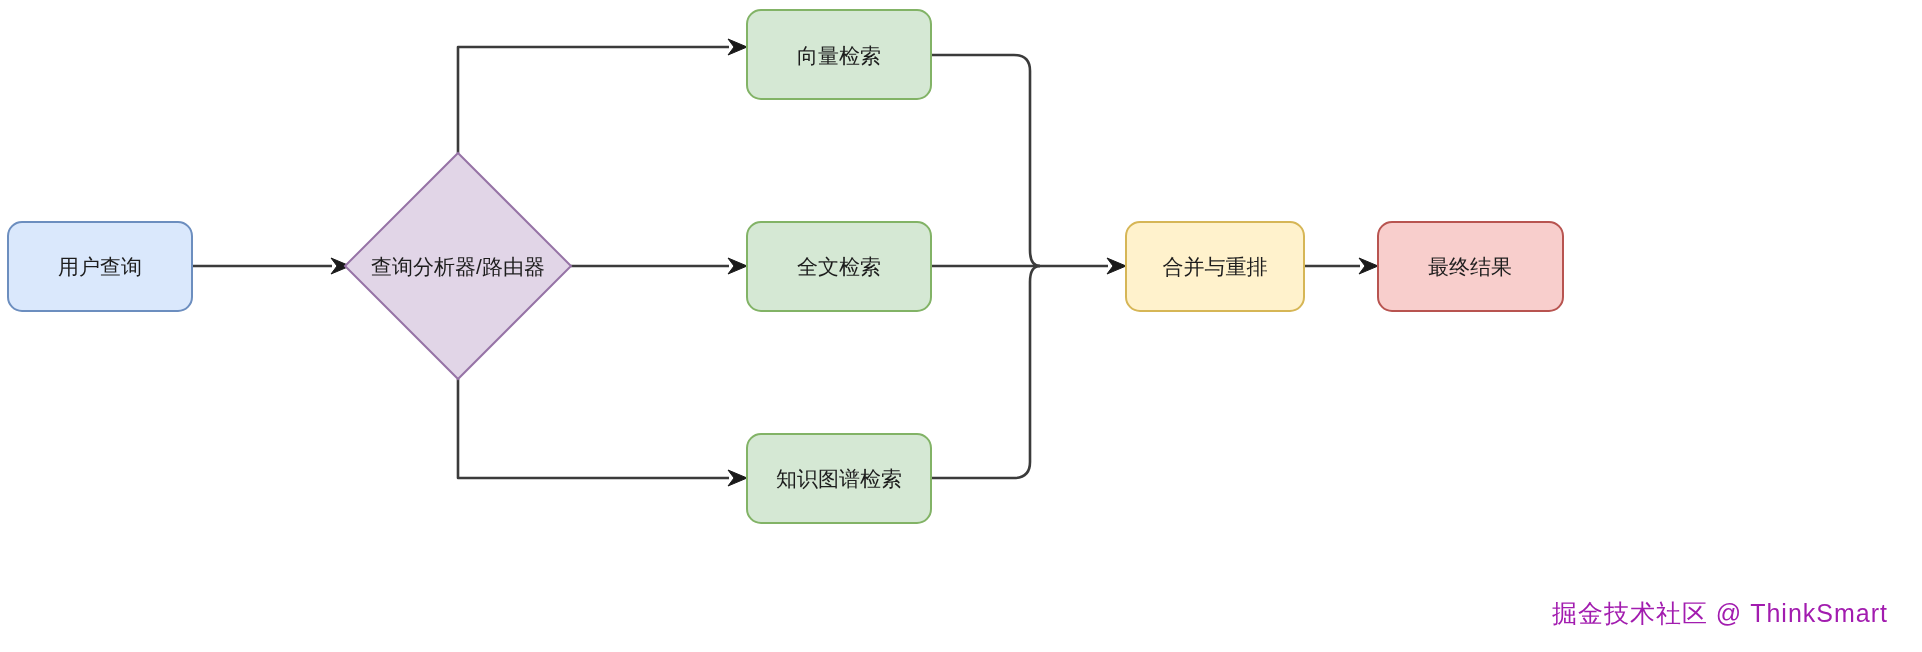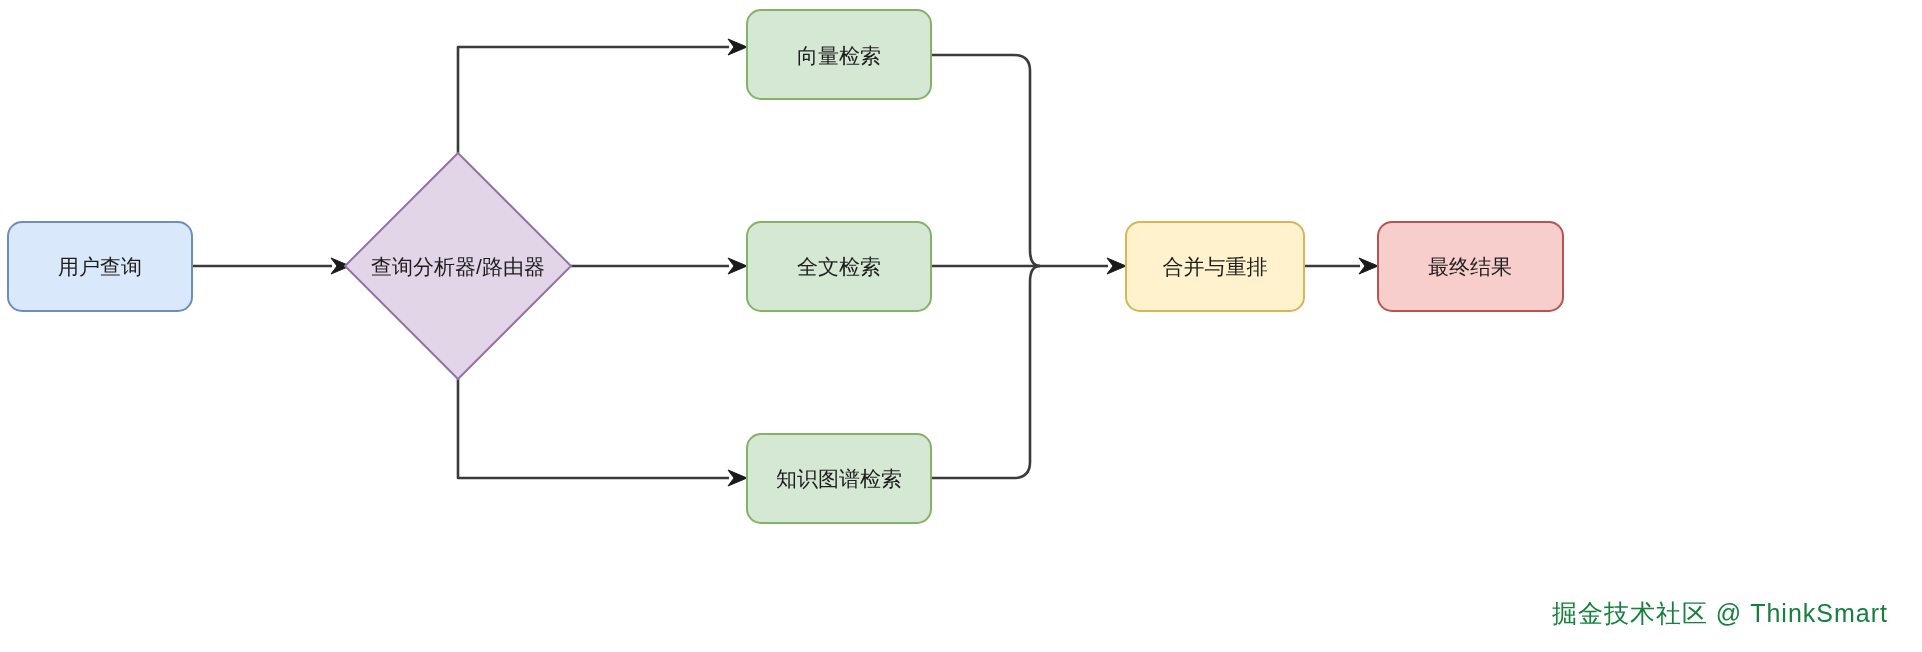--- a/index.html
+++ b/index.html
@@ -45,21 +45,21 @@
     stroke:#1a1a1a;
     stroke-width:1;
     stroke-linejoin:miter;
   }
   .watermark{
     position:absolute;
     right:34px;
     bottom:22px;
     font-family:"Liberation Sans","DejaVu Sans",sans-serif;
     font-size:25px;
-    color:#15803d;
+    color:#a21caf;
     letter-spacing:1px;
     white-space:nowrap;
     user-select:none;
   }
 </style>
 </head>
 <body>
 
 <div id="diagram-root">
 

